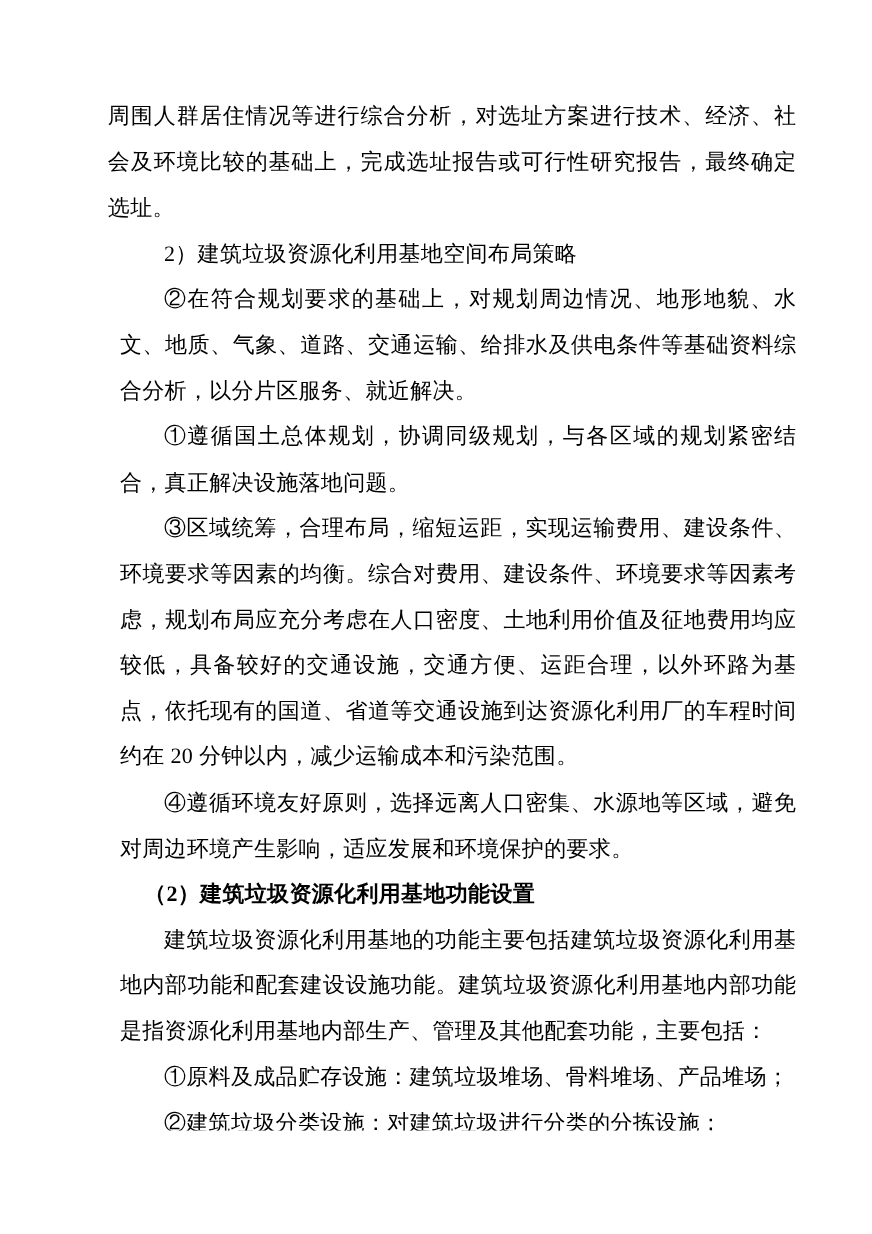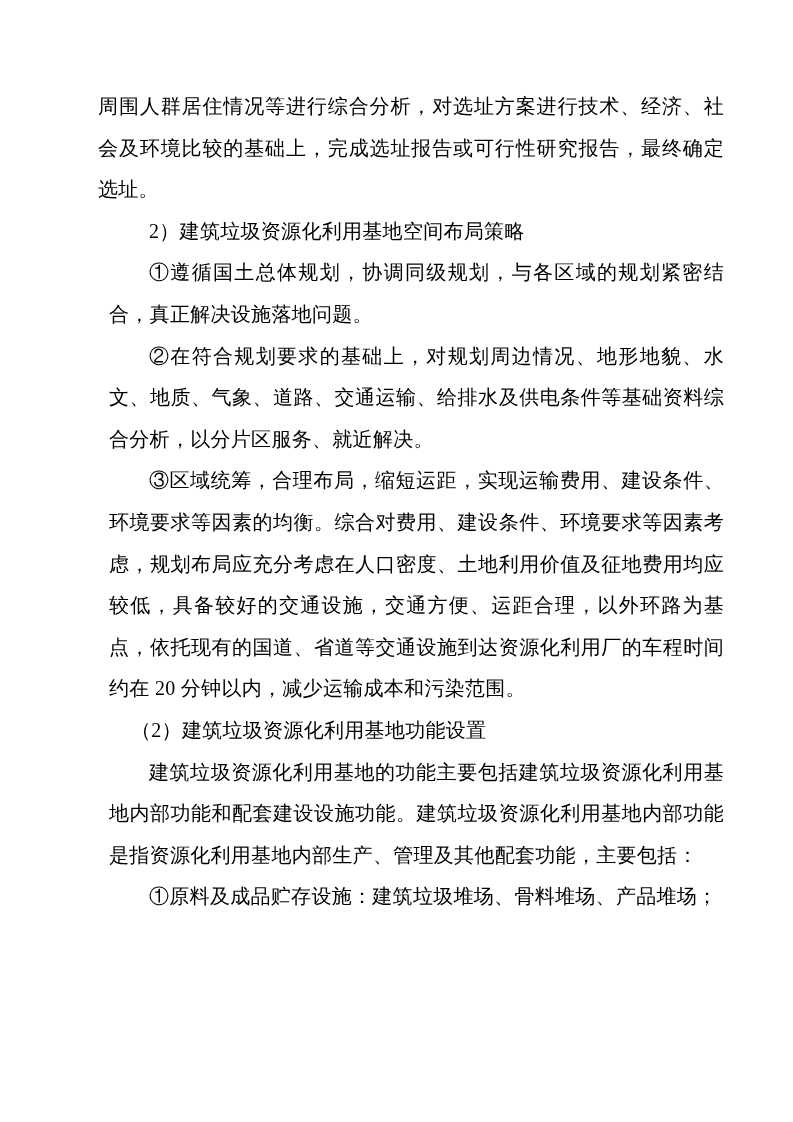--- a/index.html
+++ b/index.html
@@ -33,21 +33,21 @@
     color: #000000;
   }
   .par.indent {
     text-indent: 2em;
     margin-left: 11px;
   }
   .par.no-indent {
     text-indent: 0;
   }
   .par.heading {
-    font-weight: normal;
+    font-weight: bold;
     text-indent: 1.1em;
     text-align: left;
   }
   .page-footer {
     position: absolute;
     left: 0;
     top: 1052px;
     width: 100%;
     text-align: center;
   }
@@ -57,23 +57,25 @@
     font-family: "Liberation Serif", "DejaVu Serif", serif;
   }
 </style>
 </head>
 <body>
 
 <div class="page">
   <main class="text-block">
       <p class="par body no-indent">周围人群居住情况等进行综合分析，对选址方案进行技术、经济、社会及环境比较的基础上，完成选址报告或可行性研究报告，最终确定选址。</p>
       <p class="par body indent">2）建筑垃圾资源化利用基地空间布局策略</p>
+      <p class="par body indent">②在符合规划要求的基础上，对规划周边情况、地形地貌、水文、地质、气象、道路、交通运输、给排水及供电条件等基础资料综合分析，以分片区服务、就近解决。</p>
       <p class="par body indent">①遵循国土总体规划，协调同级规划，与各区域的规划紧密结合，真正解决设施落地问题。</p>
-      <p class="par body indent">②在符合规划要求的基础上，对规划周边情况、地形地貌、水文、地质、气象、道路、交通运输、给排水及供电条件等基础资料综合分析，以分片区服务、就近解决。</p>
       <p class="par body indent">③区域统筹，合理布局，缩短运距，实现运输费用、建设条件、环境要求等因素的均衡。综合对费用、建设条件、环境要求等因素考虑，规划布局应充分考虑在人口密度、土地利用价值及征地费用均应较低，具备较好的交通设施，交通方便、运距合理，以外环路为基点，依托现有的国道、省道等交通设施到达资源化利用厂的车程时间约在 20 分钟以内，减少运输成本和污染范围。</p>
+      <p class="par body indent">④遵循环境友好原则，选择远离人口密集、水源地等区域，避免对周边环境产生影响，适应发展和环境保护的要求。</p>
       <p class="par heading indent">（2）建筑垃圾资源化利用基地功能设置</p>
       <p class="par body indent">建筑垃圾资源化利用基地的功能主要包括建筑垃圾资源化利用基地内部功能和配套建设设施功能。建筑垃圾资源化利用基地内部功能是指资源化利用基地内部生产、管理及其他配套功能，主要包括：</p>
       <p class="par body indent">①原料及成品贮存设施：建筑垃圾堆场、骨料堆场、产品堆场；</p>
+      <p class="par body indent">②建筑垃圾分类设施：对建筑垃圾进行分类的分拣设施；</p>
     </main>
   <footer class="page-footer">
     <span class="page-number">61</span>
   </footer>
 </div>
 
 </body></html>

